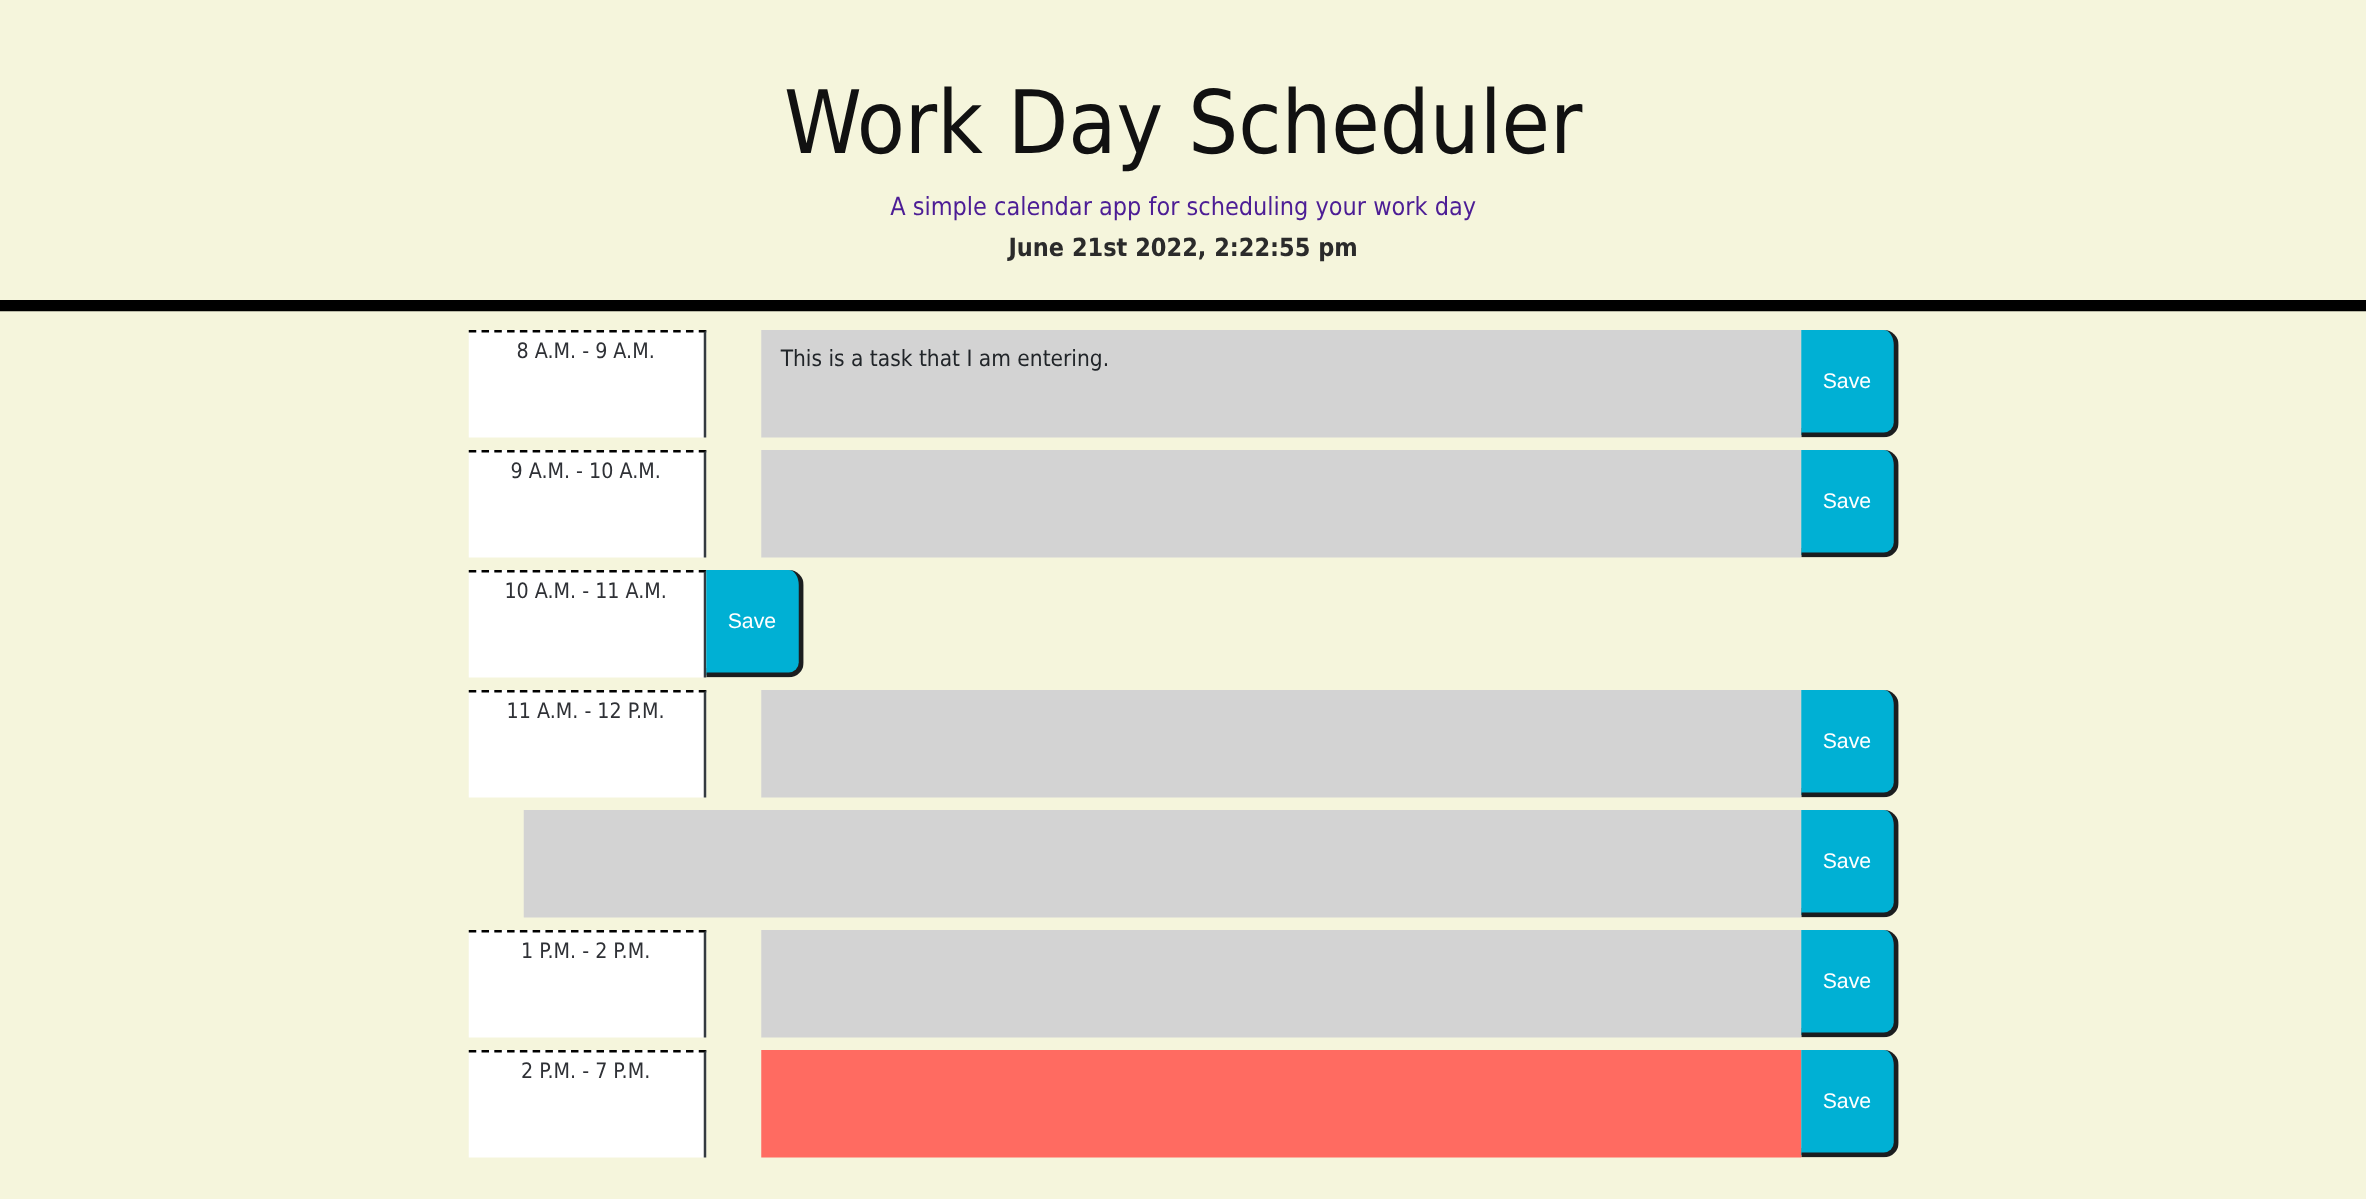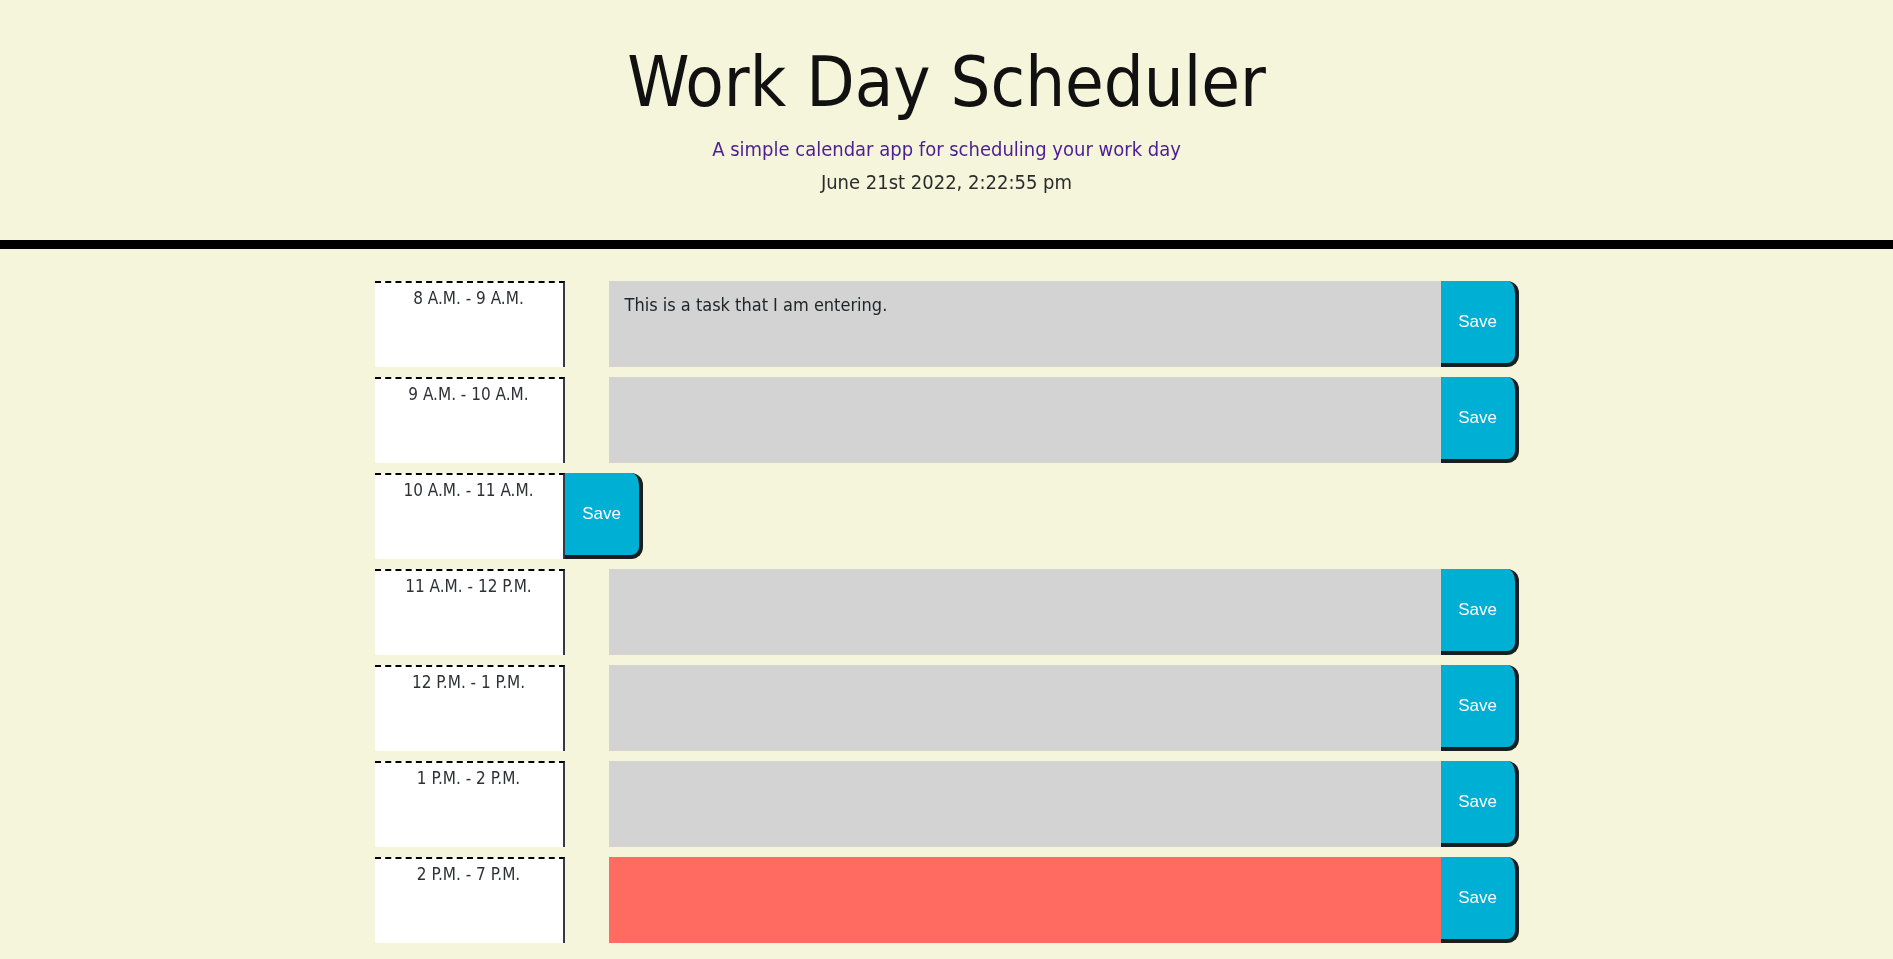--- a/index.html
+++ b/index.html
@@ -12,21 +12,21 @@
     height: 959px;
     overflow: hidden;
     background: #f5f5dc;
     font-family: "DejaVu Sans Condensed", "Liberation Sans", sans-serif;
     color: #212529;
   }
 
   
   .jumbotron {
     background: #f5f5dc;
-    padding-top: 40px;
+    padding-top: 56px;
     text-align: center;
     border-bottom: 9px solid #000000;
     height: 249px;
     box-sizing: border-box;
   }
   .app-title {
     margin: 0;
     font-size: 70px;
     line-height: 84px;
     font-weight: 300;
@@ -37,29 +37,29 @@
     margin: 12px 0 0 0;
     font-size: 20px;
     line-height: 26px;
     font-weight: 400;
     color: #4c1d95;
   }
   .current-day {
     margin: 7px 0 0 0;
     font-size: 20px;
     line-height: 26px;
-    font-weight: 400;
+    font-weight: 700;
     color: #2b2b2b;
   }
 
   
   .container {
     width: 1144px;
     margin: 0 auto;
-    padding-top: 32px;
+    padding-top: 15px;
     box-sizing: border-box;
   }
 
   .time-block {
     display: flex;
     align-items: stretch;
     height: 86px;
     margin-bottom: 10px;
   }
 
@@ -143,21 +143,20 @@
       <div class="time-block">
         <div class="hour">10 A.M. - 11 A.M.</div>
         <button class="saveBtn">Save</button>
       </div>
       <div class="time-block">
         <div class="hour">11 A.M. - 12 P.M.</div>
         <textarea class="description past" placeholder="" style=""></textarea>
         <button class="saveBtn">Save</button>
       </div>
       <div class="time-block">
-        <div class="hour">12 P.M. - 1 P.M.</div>
         <textarea class="description past" placeholder="" style=""></textarea>
         <button class="saveBtn">Save</button>
       </div>
       <div class="time-block">
         <div class="hour">1 P.M. - 2 P.M.</div>
         <textarea class="description past" placeholder="" style=""></textarea>
         <button class="saveBtn">Save</button>
       </div>
       <div class="time-block">
         <div class="hour">2 P.M. - 7 P.M.</div>

